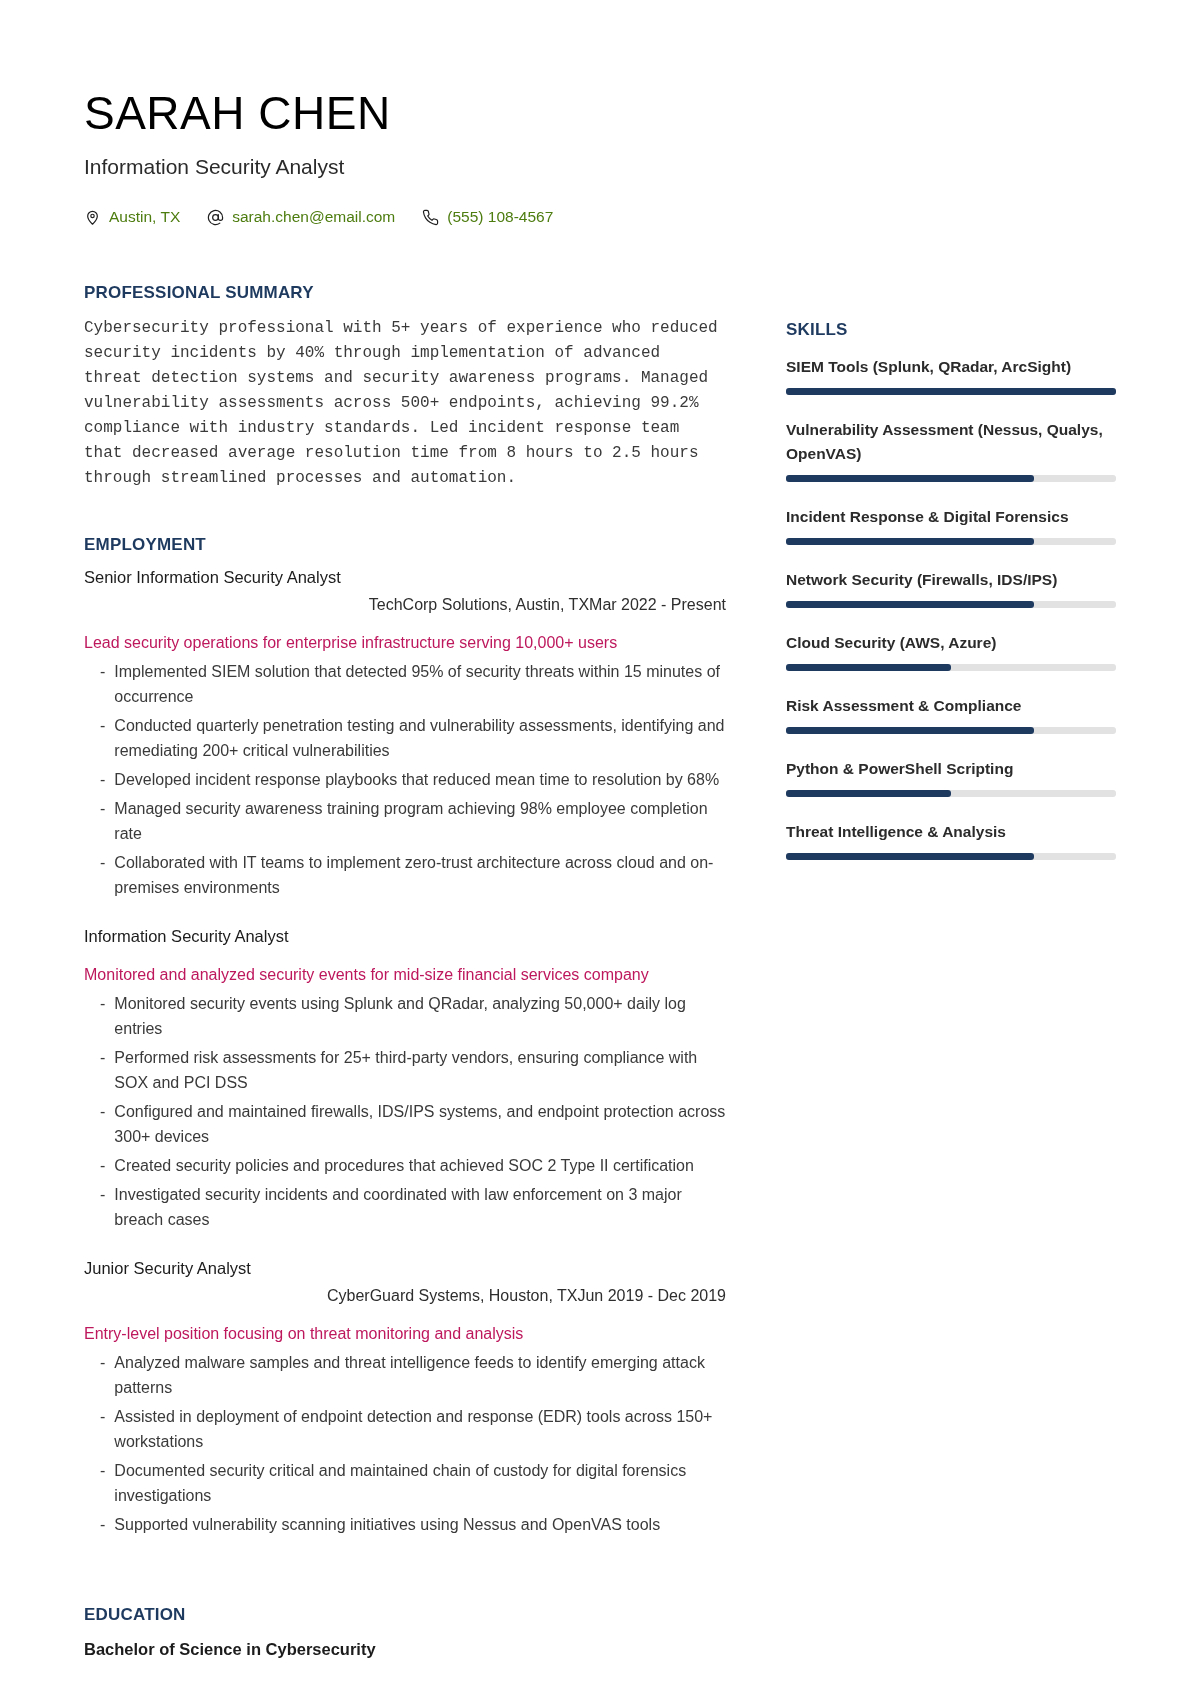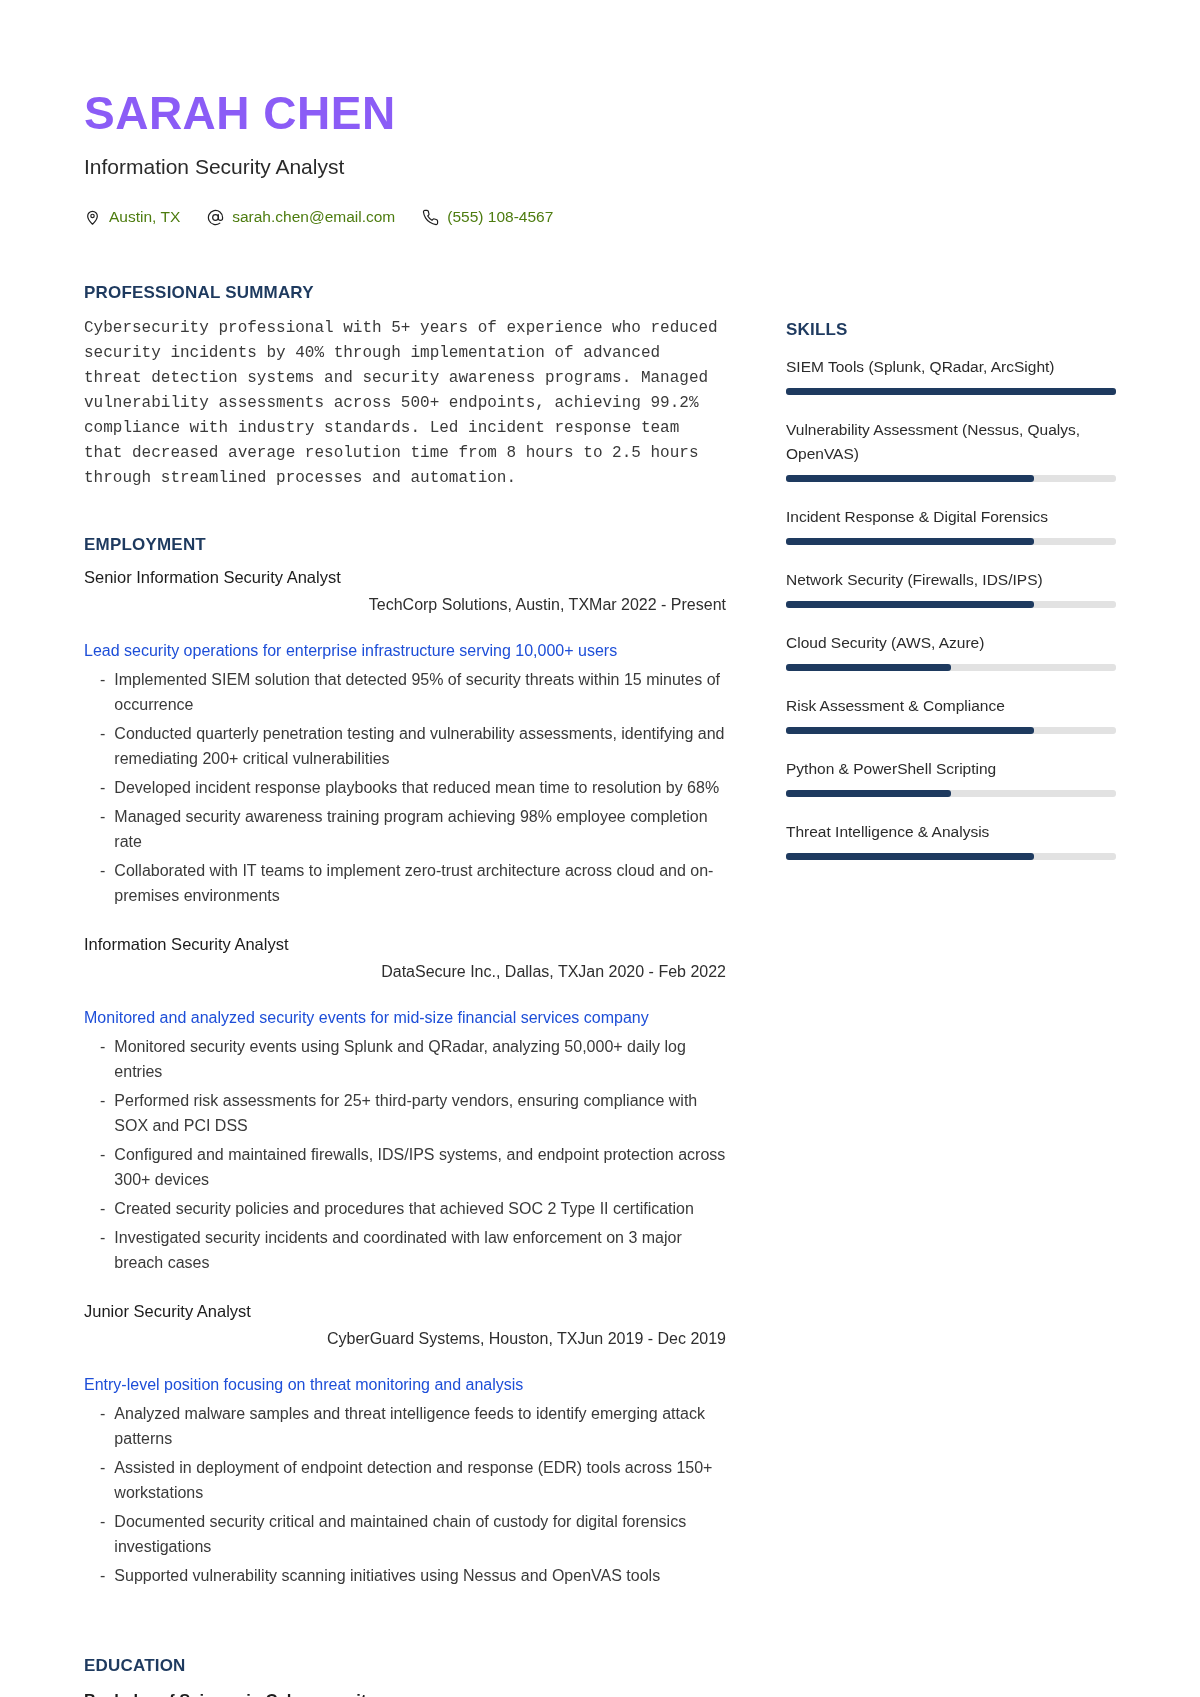--- a/index.html
+++ b/index.html
@@ -5,50 +5,50 @@
   * { margin: 0; padding: 0; box-sizing: border-box; }
   html, body { background: #ffffff; }
   body {
     width: 1200px; height: 1697px;
     font-family: "Liberation Sans", sans-serif;
     color: #333333;
     overflow: hidden;
   }
   .page { padding: 86px 84px 0 84px; }
 
-  .name { font-size: 46px; font-weight: 700; letter-spacing: 0.5px; color: #8b5cf6; }
+  .name { font-size: 46px; font-weight: 400; letter-spacing: 0.5px; color: #000000; }
   .job-headline { font-size: 21px; font-weight: 400; color: #2b2b2b; margin-top: 15px; }
 
   .contact { display: flex; align-items: center; gap: 27px; margin-top: 29px; font-size: 15.5px; color: #4d7c0f; }
   .contact-item { display: flex; align-items: center; gap: 8px; }
   .contact-item svg { display: block; }
 
   .columns { display: flex; gap: 60px; margin-top: 57px; }
   .main-col { width: 642px; flex: none; }
   .side-col { flex: 1; min-width: 0; margin-top: 37px; }
 
   .section-heading { font-size: 17px; font-weight: 700; color: #1e3a5f; letter-spacing: 0.2px; }
 
   .summary-text { margin-top: 13px; font-size: 16px; line-height: 25px; color: #3a3a3a; font-family: Liberation Mono, monospace; }
 
   .employment-section { margin-top: 44px; }
   .job { margin-top: 13px; }
   .job + .job { margin-top: 27px; }
   .job-title { font-size: 16.5px; font-weight: 400; color: #1c1c1c; }
   .job-meta { display: flex; justify-content: flex-end; align-items: baseline; margin-top: 9px; font-size: 16px; color: #2e2e2e; }
-  .job-summary { margin-top: 24px; font-size: 16px; line-height: 25px; color: #1d4ed8; }
+  .job-summary { margin-top: 16px; font-size: 16px; line-height: 25px; color: #be185d; }
   .bullets { margin-top: 3px; }
   .bullet { display: flex; gap: 9px; padding-left: 16px; margin-top: 4px; font-size: 16px; line-height: 25px; color: #3a3a3a; }
   .bullet .dash { flex: none; }
 
   .education-section { margin-top: 68px; }
   .degree { margin-top: 15px; font-size: 16.5px; font-weight: 700; color: #1c1c1c; }
 
   .skills-list { margin-top: 15px; }
-  .skill { margin-bottom: 23px; }
+  .skill { margin-bottom: 23px; font-weight: bold; }
   .skill-label { font-size: 15.5px; line-height: 24px; color: #2b2b2b; }
   .skill-track { margin-top: 9px; height: 7px; background: #e2e2e2; border-radius: 3px; position: relative; }
   .skill-fill { height: 7px; background: #1e3a5f; border-radius: 3px; }
 </style>
 </head>
 <body>
 
 <div class="page">
 
   <div>
@@ -122,24 +122,20 @@
               </div>
             <div class="bullet">
                 <span class="dash">-</span>
                 <span>Collaborated with IT teams to implement zero-trust architecture across cloud and on-premises environments</span>
               </div>
           </div>
         </div>
 
         <div class="job">
           <div class="job-title">Information Security Analyst</div>
-          <div class="job-meta">
-            <span>DataSecure Inc., Dallas, TX</span>
-            <span>Jan 2020 - Feb 2022</span>
-          </div>
           <div class="job-summary">Monitored and analyzed security events for mid-size financial services company</div>
           <div class="bullets">
             <div class="bullet">
                 <span class="dash">-</span>
                 <span>Monitored security events using Splunk and QRadar, analyzing 50,000+ daily log entries</span>
               </div>
             <div class="bullet">
                 <span class="dash">-</span>
                 <span>Performed risk assessments for 25+ third-party vendors, ensuring compliance with SOX and PCI DSS</span>
               </div>

